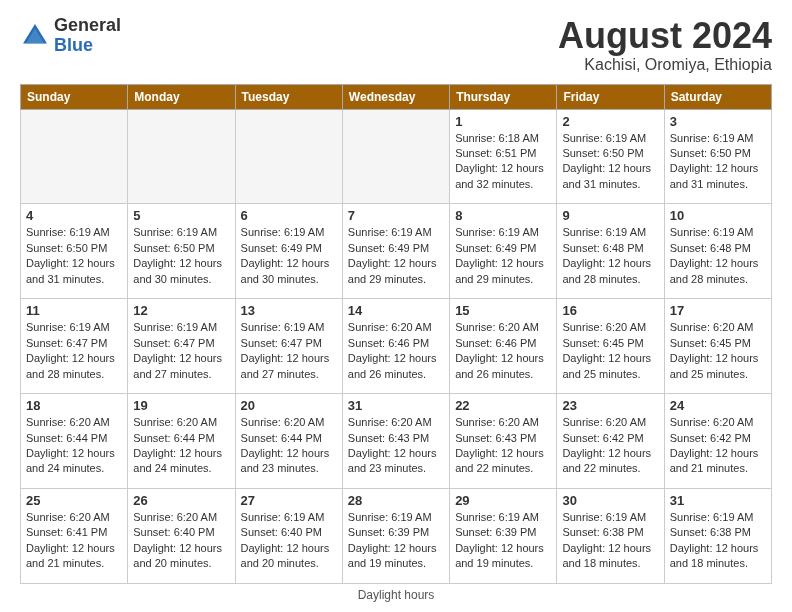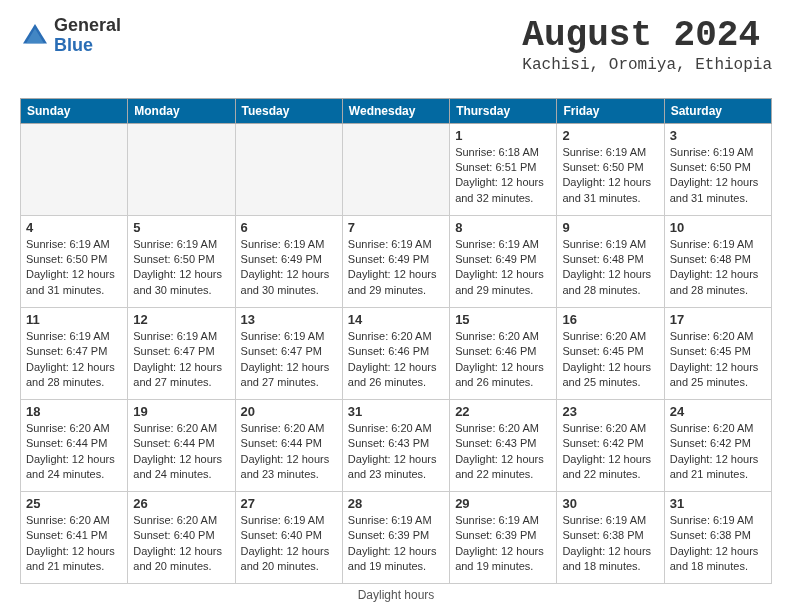--- a/index.html
+++ b/index.html
@@ -14,59 +14,58 @@
       width: 792px;
       height: 612px;
       padding: 16px 20px 10px 20px;
       display: flex;
       flex-direction: column;
     }
     .header {
       display: flex;
       justify-content: space-between;
       align-items: flex-start;
-      margin-bottom: 24px;
+      margin-bottom: 10px;
     }
     .logo {
       display: flex;
       align-items: center;
       gap: 4px;
     }
     .logo-text {
       font-size: 18px;
       font-weight: bold;
       line-height: 1.1;
     }
     .logo-text .general { color: #333; }
     .logo-text .blue { color: #2a6db5; }
     .logo-icon {
       width: 30px;
       height: 30px;
     }
     .title-block {
-      text-align: left;
-      font-family: Liberation Mono, monospace;
+      text-align: right;
     }
     .month-title {
       font-size: 36px;
       font-weight: bold;
       color: #333;
       line-height: 1.1;
     }
     .location {
       font-size: 16px;
       color: #404040;
     }
     .calendar-table {
       width: 100%;
       border-collapse: collapse;
       flex: 1;
     }
     .calendar-table th {
-      background-color: #0369a1;
+      background-color: #a16207;
       color: #fff;
       font-size: 12px;
       font-weight: bold;
       text-align: left;
       padding: 5px 6px;
       border: 1px solid #aaa;
     }
     .calendar-table td {
       vertical-align: top;
       border: 1px solid #ccc;

